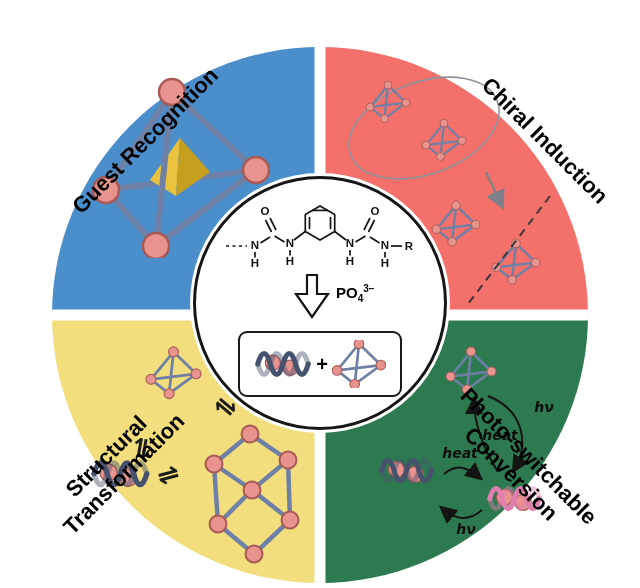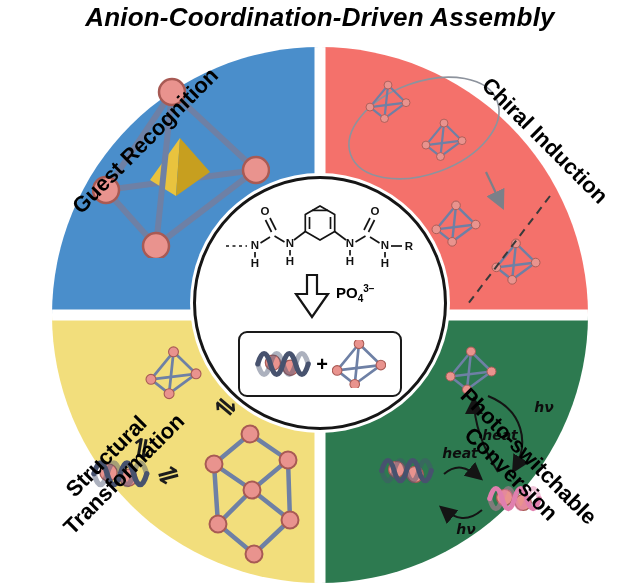--- a/index.html
+++ b/index.html
@@ -74,21 +74,20 @@
       </g>
       <marker id="ah-gray" markerWidth="9" markerHeight="9" refX="7" refY="4.5" orient="auto">
         <path d="M0,0 L9,4.5 L0,9 Z" fill="#7b8089"></path>
       </marker>
       <marker id="ah-black" markerWidth="9" markerHeight="9" refX="7" refY="4.5" orient="auto">
         <path d="M0,0 L9,4.5 L0,9 Z" fill="#141414"></path>
       </marker>
     </defs>
   </svg>
 
-  <h1 class="title">Anion-Coordination-Driven Assembly</h1>
 
   <div class="ring">
     <div class="gap gap-v"></div>
     <div class="gap gap-h"></div>
   </div>
 
   <div class="qlabel tl">
     <span>Guest Recognition</span>
   </div>
   <div class="qlabel tr">

